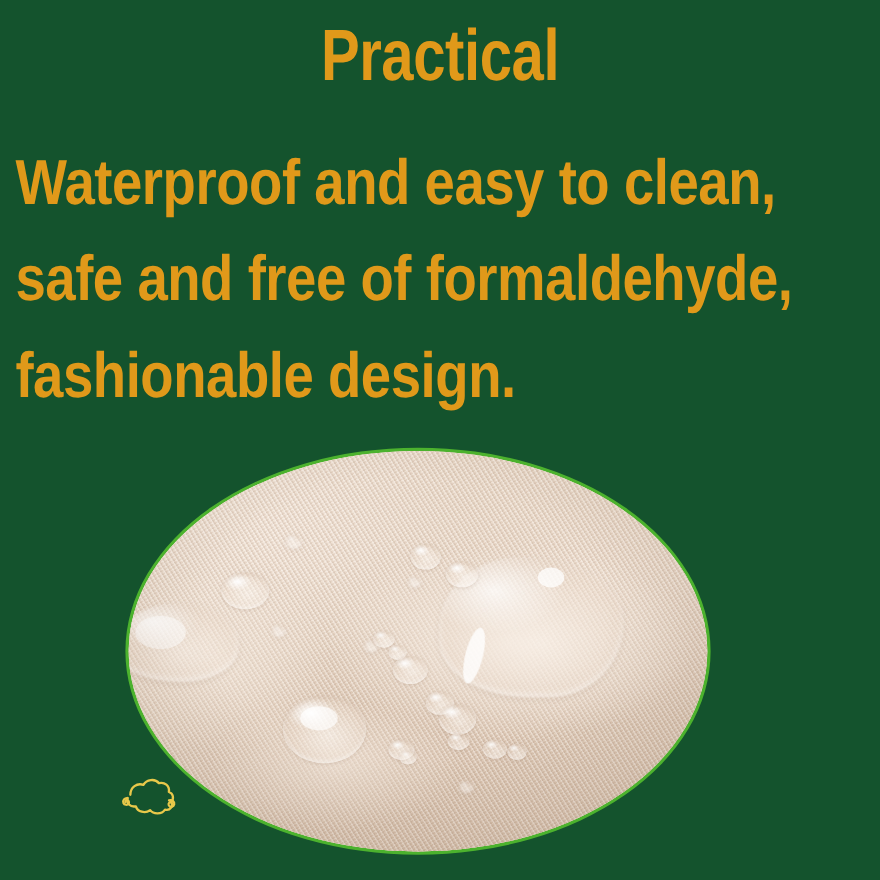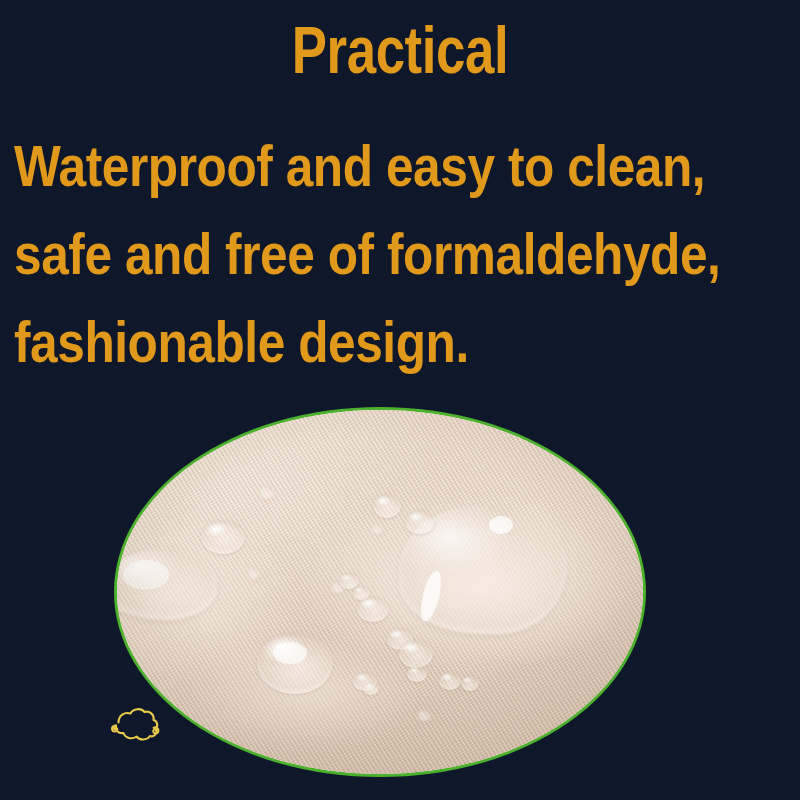--- a/index.html
+++ b/index.html
@@ -14,21 +14,21 @@
     overflow: hidden;
     font-family: "Liberation Sans", sans-serif;
     -webkit-font-smoothing: antialiased;
   }
 
   #page {
     position: absolute;
     left: 0; top: 0;
     width: 800px;
     height: 800px;
-    background: #0f172a;
+    background: #14532d;
   }
 
   
   .headline {
     position: absolute;
     left: 0;
     top: 14px;
     width: 800px;
     text-align: center;
     color: #e0991a;

